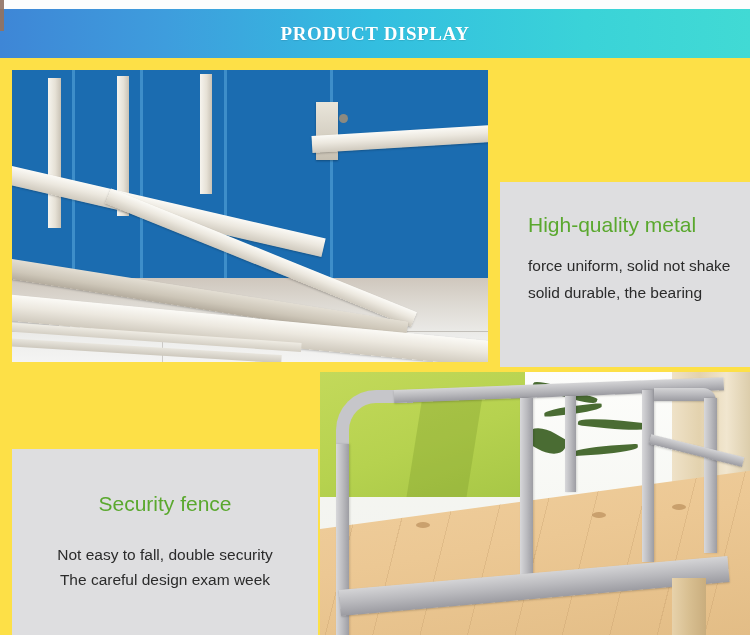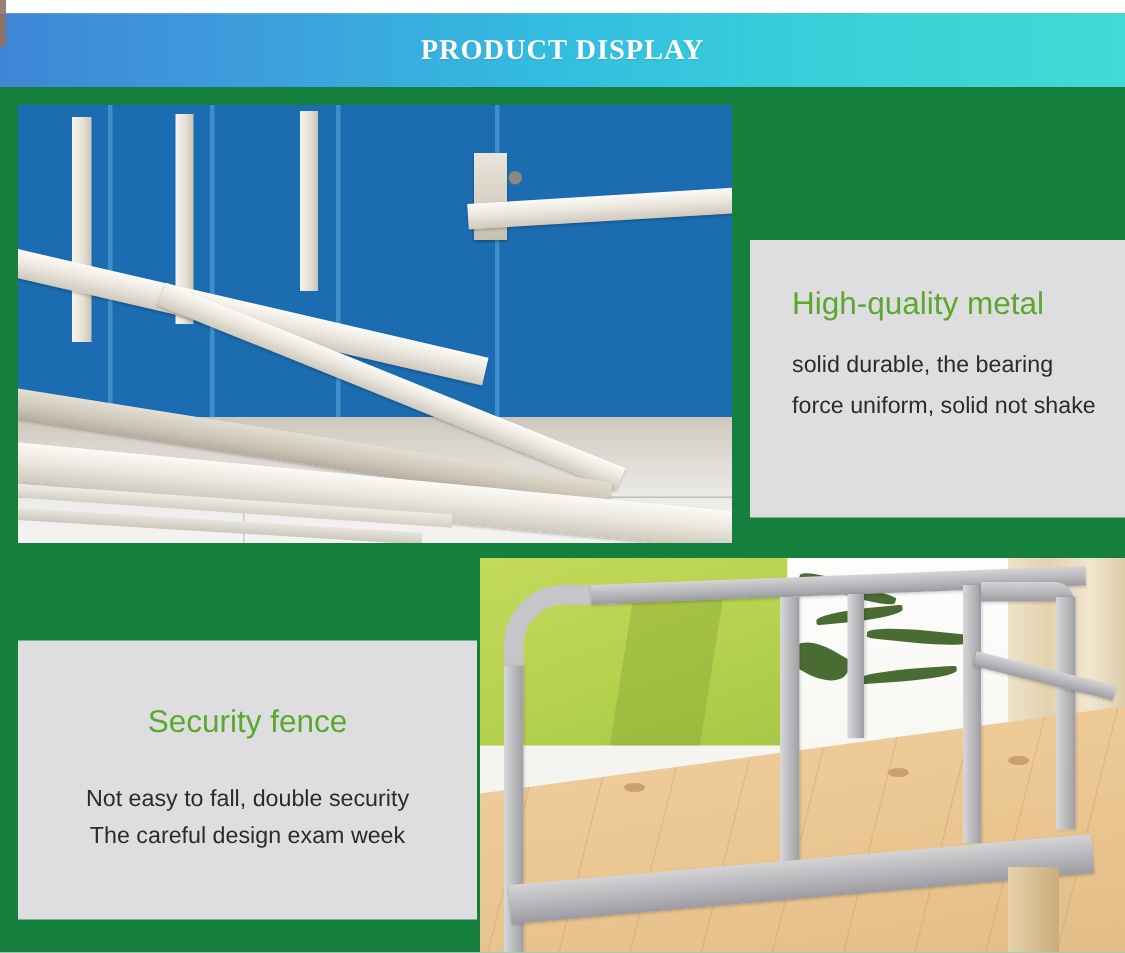--- a/index.html
+++ b/index.html
@@ -7,21 +7,21 @@
     padding: 0;
     background: #ffffff;
   }
   body {
     font-family: "Liberation Sans", sans-serif;
   }
   #page {
     position: relative;
     width: 750px;
     height: 635px;
-    background: #15803d;
+    background: #fde047;
     overflow: hidden;
   }
 
   
   #top-strip {
     position: absolute;
     left: 0; top: 0;
     width: 750px; height: 9px;
     background: #fcfdfd;
   }
@@ -173,20 +173,21 @@
   #photo-rail .leg {
     position: absolute;
     background: linear-gradient(90deg, #e7d2ab 0%, #d8bf91 50%, #c9ad7d 100%);
   }
 
   
   .panel {
     position: absolute;
     background: #dedee0;
     box-sizing: border-box;
+    margin-top: 22px;
   }
   #panel-metal {
     left: 500px;
     top: 160px;
     width: 250px;
     height: 185px;
     padding: 30px 0 0 28px;
     text-align: left;
   }
   #panel-fence {
@@ -298,22 +299,22 @@
     <div class="rail-v" style="left:384px;top:26px;width:13px;height:155px;"></div>
     <div class="rail" style="left:20px;top:218px;width:390px;height:26px;transform:rotate(-5deg);transform-origin:left center;"></div>
     <div class="rail" style="left:330px;top:62px;width:96px;height:10px;transform:rotate(14deg);transform-origin:left center;"></div>
 
     <div class="leg" style="left:352px;top:206px;width:34px;height:57px;"></div>
   </div>
 
   <div class="panel" id="panel-metal">
     <p class="panel-title">High-quality metal</p>
     <p class="panel-body">
+      <span class="panel-body-line">force uniform, solid not shake</span>
       <span class="panel-body-line">solid durable, the bearing</span>
-      <span class="panel-body-line">force uniform, solid not shake</span>
     </p>
   </div>
 
   <div class="panel" id="panel-fence">
     <p class="panel-title">Security fence</p>
     <p class="panel-body">
       <span class="panel-body-line">Not easy to fall, double security</span>
       <span class="panel-body-line">The careful design exam week</span>
     </p>
   </div>

